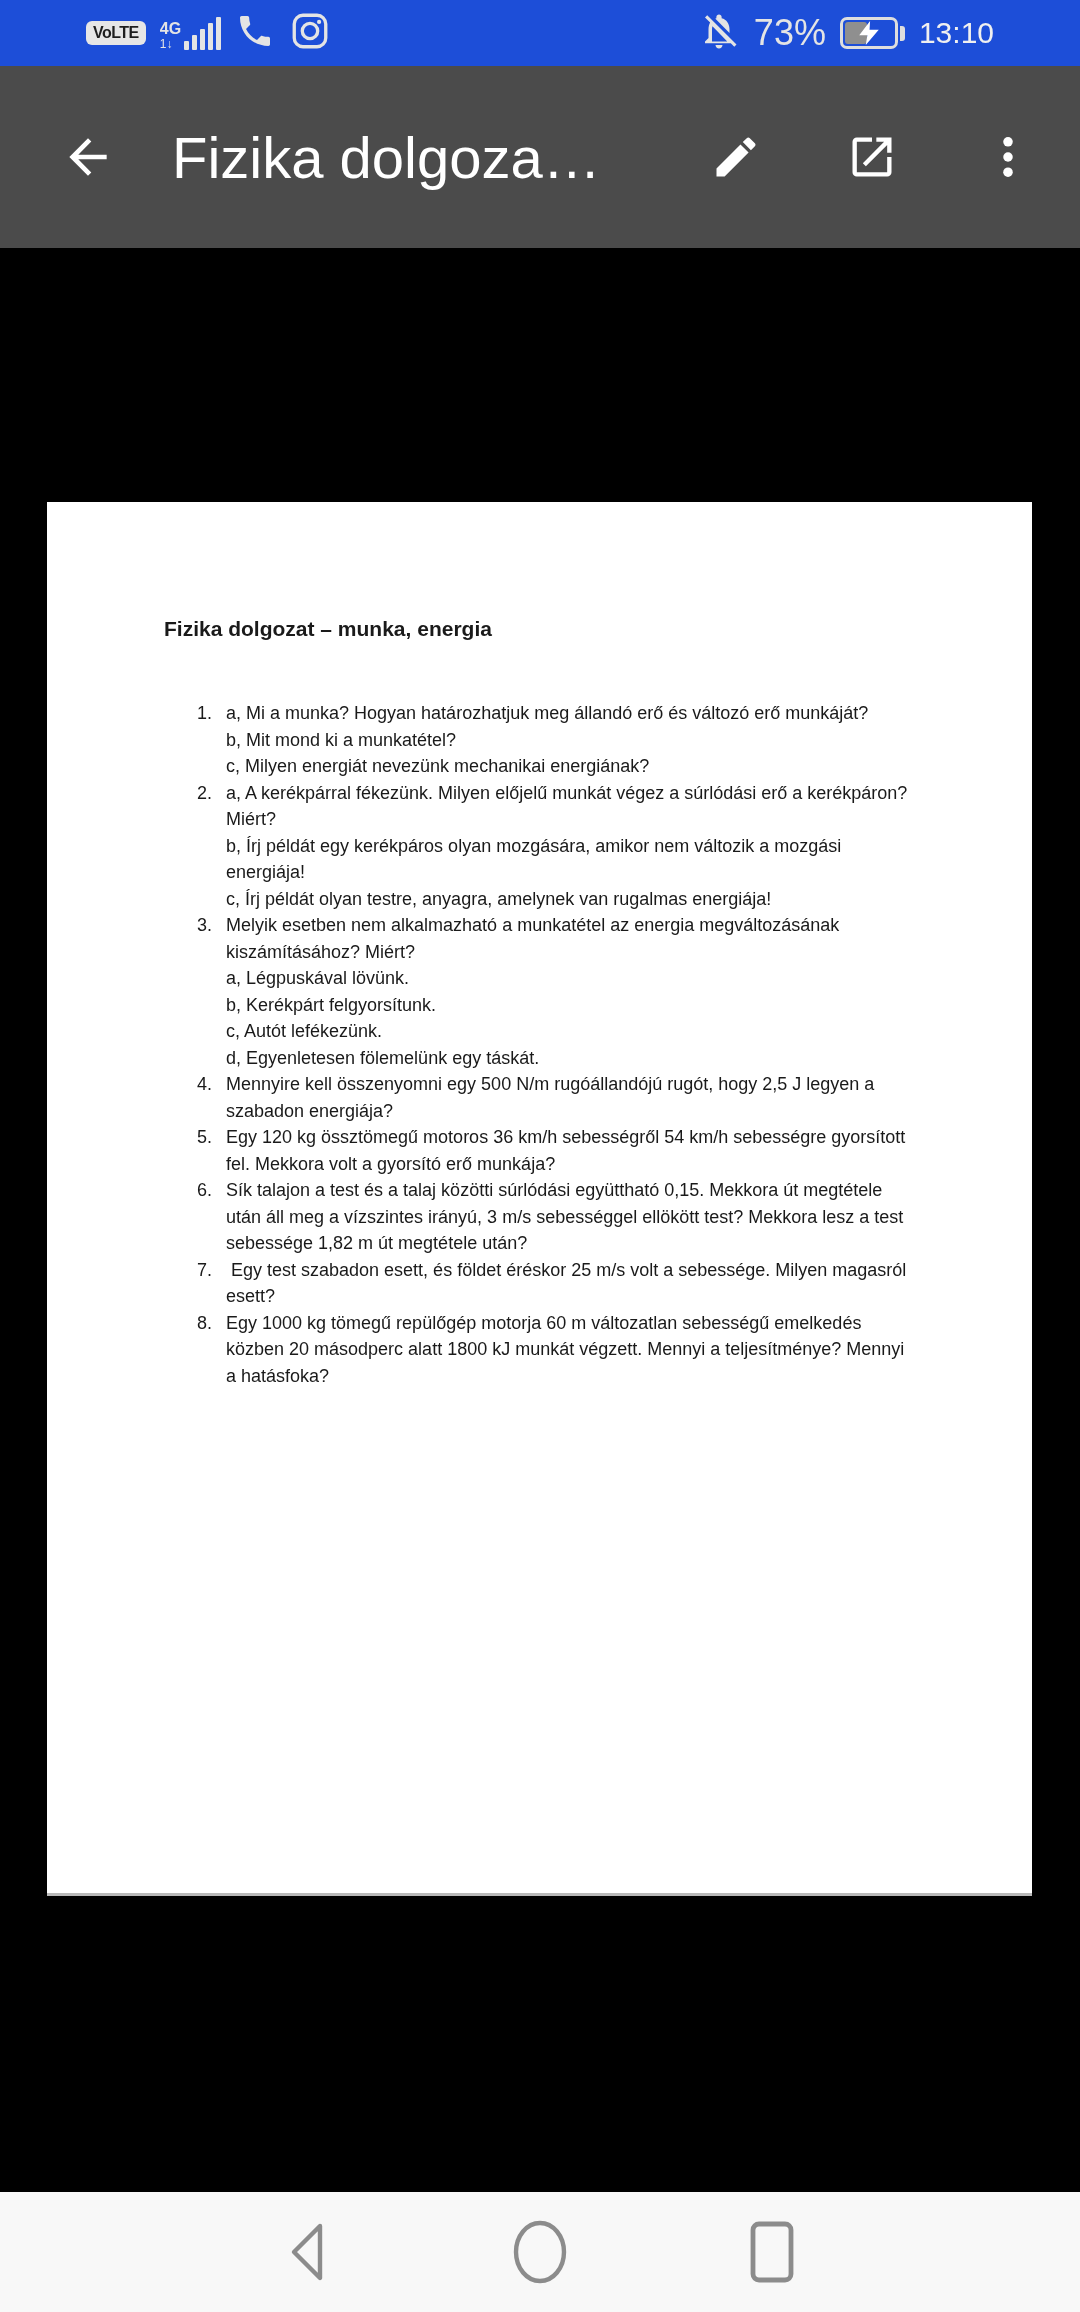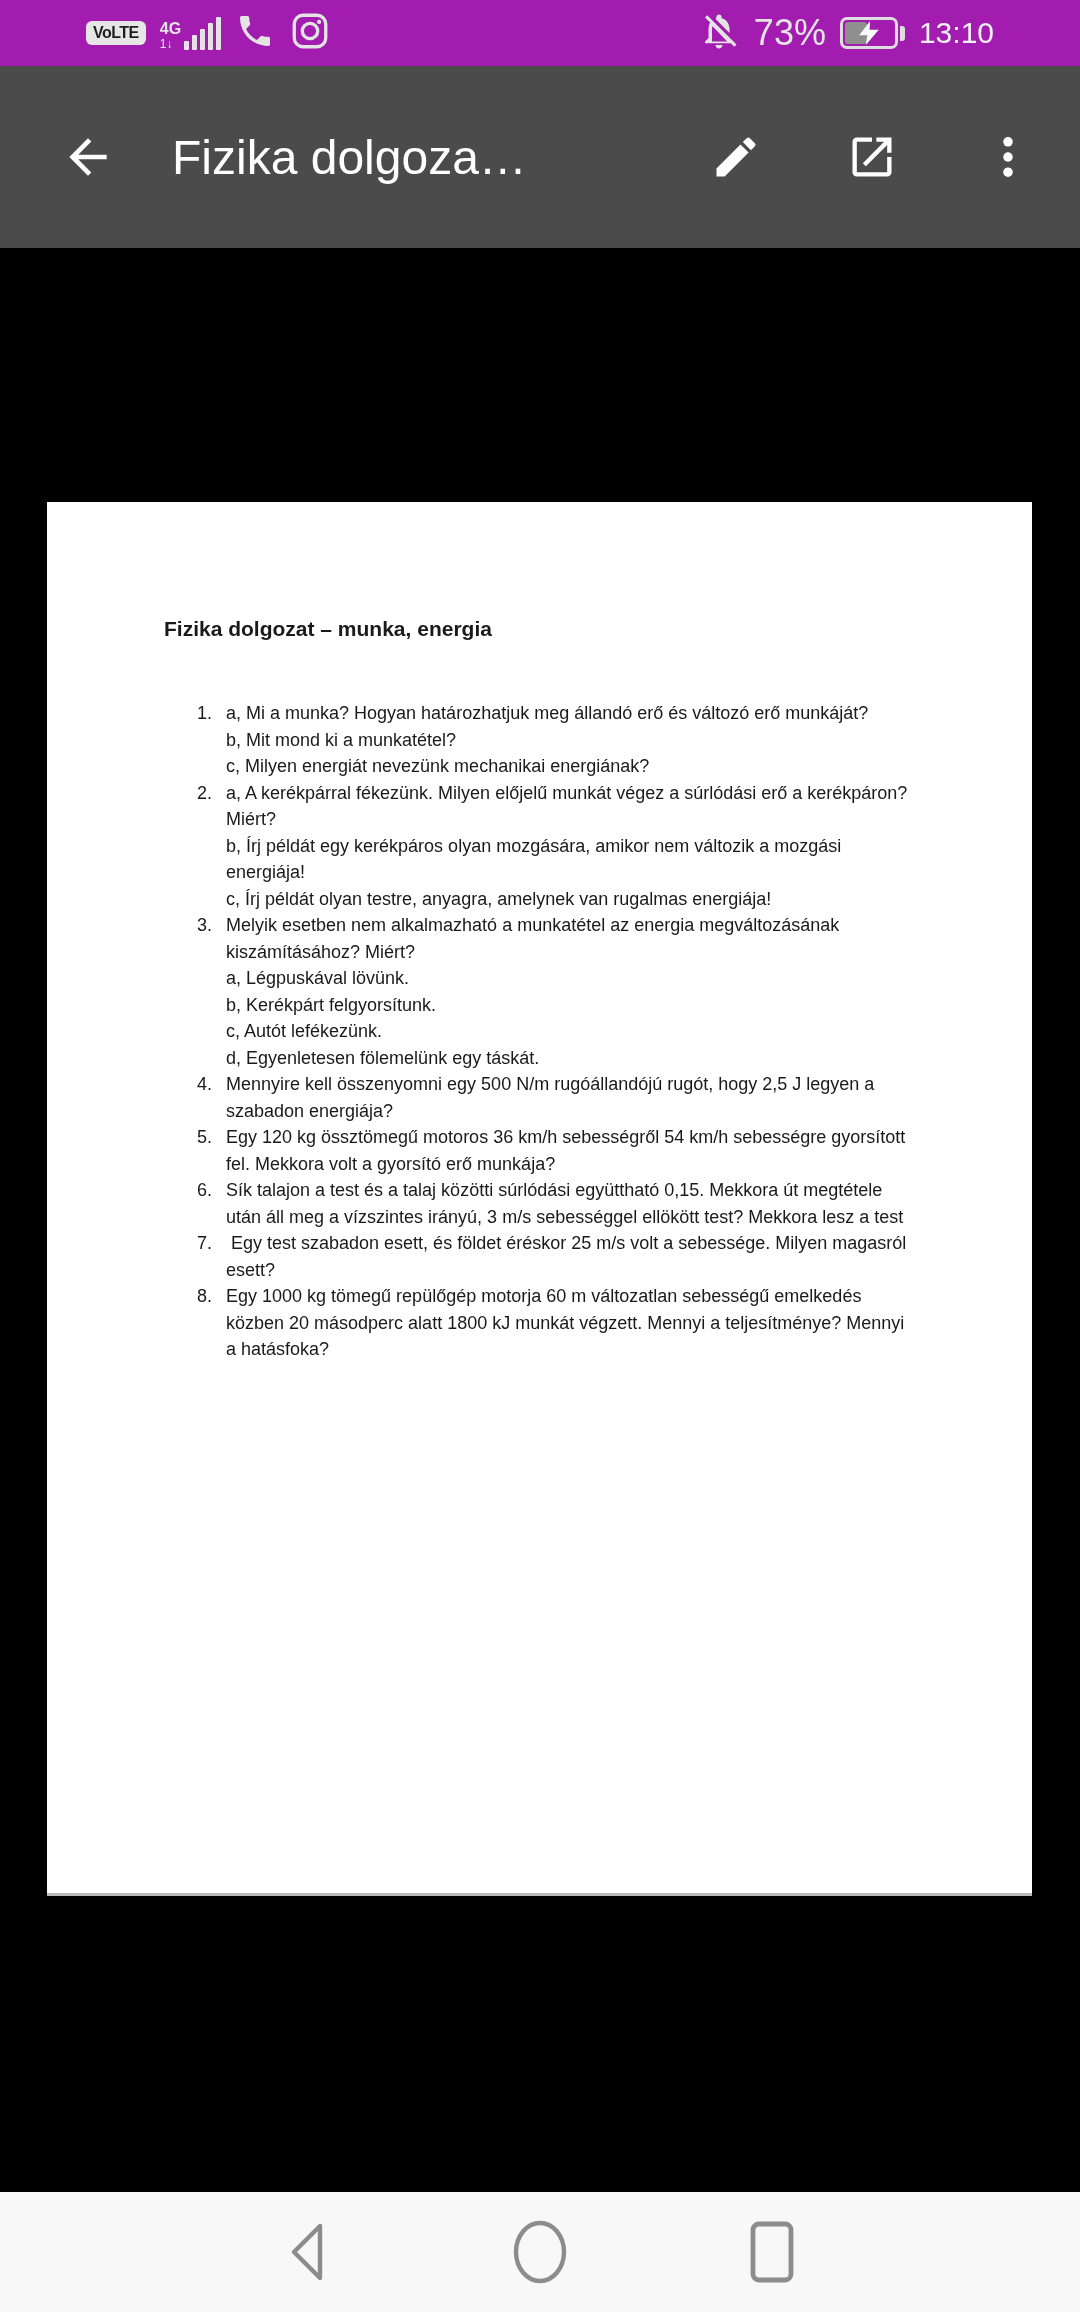--- a/index.html
+++ b/index.html
@@ -1,20 +1,20 @@
 <!DOCTYPE html>
 <html><head>
 <meta charset="utf-8">
 <style>
   html,body{margin:0;padding:0;background:#000;}
   .screen{position:relative;width:1080px;height:2312px;background:#000;overflow:hidden;
           font-family:"Liberation Sans",sans-serif;}
 
   
-  .status-bar{position:absolute;top:0;left:0;width:1080px;height:66px;background:#a21caf;
+  .status-bar{position:absolute;top:0;left:0;width:1080px;height:66px;background:#1d4ed8;
               display:flex;align-items:center;justify-content:space-between;
               padding:0 86px;box-sizing:border-box;color:#e4e4e4;}
   .sb-left,.sb-right{display:flex;align-items:center;gap:14px;}
   .volte-badge{background:#e6e6e6;color:#1e1e1e;font-weight:bold;font-size:16px;
                padding:3px 7px;border-radius:6px;letter-spacing:-.5px;}
   .net{display:flex;align-items:flex-end;gap:3px;}
   .net-text{display:flex;flex-direction:column;line-height:1;align-items:flex-start;}
   .net-4g{font-size:16px;font-weight:bold;}
   .net-sim{font-size:12px;margin-top:1px;}
   .bars{display:flex;align-items:flex-end;gap:3px;height:34px;}
@@ -25,21 +25,21 @@
   .battery .fill{position:absolute;left:2px;top:2px;bottom:2px;width:43%;background:#8f8f8f;border-radius:3px;}
   .battery svg{position:relative;margin:0 auto;}
   .battery-nub{width:5px;height:15px;background:#dedede;border-radius:0 3px 3px 0;margin-left:2px;}
   .clock{font-size:30px;color:#f0f0f0;}
 
   
   .app-bar{position:absolute;top:66px;left:0;width:1080px;height:182px;background:#4b4b4b;
            display:flex;align-items:center;padding:0 40px 0 56px;box-sizing:border-box;}
   .icon-btn{background:none;border:none;padding:0;display:flex;align-items:center;justify-content:center;
             width:64px;height:64px;cursor:pointer;}
-  .app-title{color:#fff;font-size:48px;margin-left:52px;white-space:nowrap;overflow:hidden;
+  .app-title{color:#fff;font-size:58px;margin-left:52px;white-space:nowrap;overflow:hidden;
              max-width:470px;}
   .app-actions{margin-left:auto;display:flex;align-items:center;gap:72px;}
 
   
   .viewer{position:absolute;top:248px;left:0;width:1080px;height:2015px;background:#000;}
   .page{position:absolute;left:47px;top:254px;width:985px;height:1391px;background:#fff;
         box-sizing:border-box;padding:112px 60px 0 117px;color:#1a1a1a;
         box-shadow:0 3px 0 #b9b9b9;}
   .doc-heading{font-size:21px;font-weight:bold;margin:0 0 56px 0;line-height:30px;white-space:pre;}
   .doc-list{margin-left:33px;}
@@ -181,20 +181,21 @@
             <div class="lines">
               <div class="line">Egy 120 kg össztömegű motoros 36 km/h sebességről 54 km/h sebességre gyorsított</div>
               <div class="line">fel. Mekkora volt a gyorsító erő munkája?</div>
             </div>
           </div>
           <div class="doc-item">
             <div class="num">6.</div>
             <div class="lines">
               <div class="line">Sík talajon a test és a talaj közötti súrlódási együttható 0,15. Mekkora út megtétele</div>
               <div class="line">után áll meg a vízszintes irányú, 3 m/s sebességgel ellökött test? Mekkora lesz a test</div>
+              <div class="line">sebessége 1,82 m út megtétele után?</div>
             </div>
           </div>
           <div class="doc-item">
             <div class="num">7.</div>
             <div class="lines">
               <div class="line"> Egy test szabadon esett, és földet éréskor 25 m/s volt a sebessége. Milyen magasról</div>
               <div class="line">esett?</div>
             </div>
           </div>
           <div class="doc-item">

